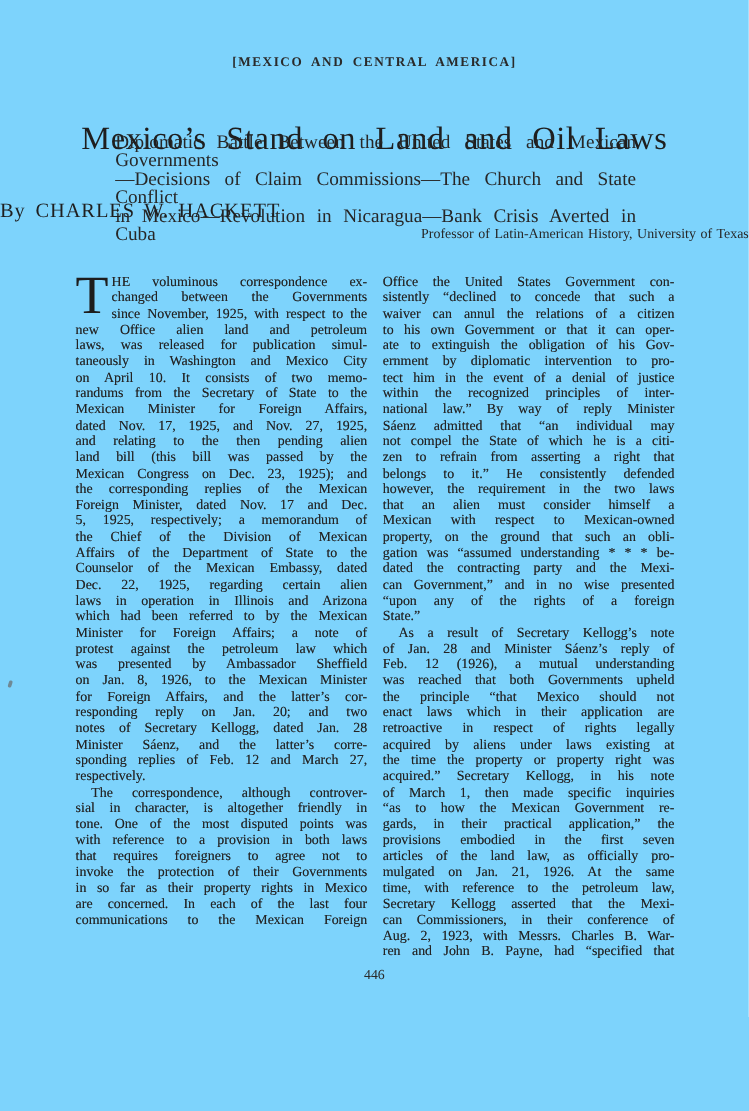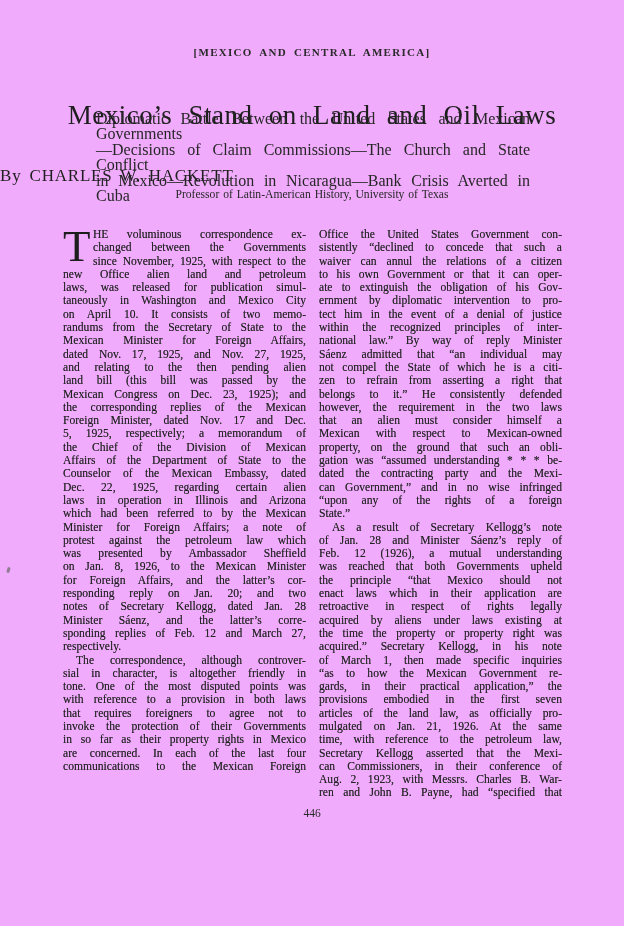--- a/index.html
+++ b/index.html
@@ -7,21 +7,21 @@
   body {
     background: #ffffff;
     font-family: "Liberation Serif", "DejaVu Serif", serif;
     color: #222222;
     overflow: hidden;
   }
   .page {
     position: relative;
     width: 624px;
     height: 926px;
-    background: #f0abfc;
+    background: #7dd3fc;
   }
   .kicker {
     position: absolute;
     top: 46px; left: 0; right: 0;
     text-align: center;
     font-size: 11px;
     font-weight: 700;
     letter-spacing: 1.3px;
     word-spacing: 3px;
     color: #2a2a2a;
@@ -52,21 +52,21 @@
     top: 166px; left: 0; right: 0;
     text-align: left;
     font-size: 17px;
     letter-spacing: 0.8px;
     word-spacing: 3px;
     color: #1f1f1f;
   }
   .affiliation {
     position: absolute;
     top: 188px; left: 0; right: 0;
-    text-align: center;
+    text-align: right;
     font-size: 11.6px;
     word-spacing: 1px;
     color: #272727;
   }
   .columns {
     position: absolute;
     top: 228px; left: 63px;
     width: 499px;
     display: flex;
     gap: 13px;
@@ -188,21 +188,21 @@
           <div class="line">Sáenz admitted that “an individual may</div>
           <div class="line">not compel the State of which he is a citi-</div>
           <div class="line">zen to refrain from asserting a right that</div>
           <div class="line">belongs to it.”  He consistently defended</div>
           <div class="line">however, the requirement in the two laws</div>
           <div class="line">that an alien must consider himself a</div>
           <div class="line">Mexican with respect to Mexican-owned</div>
           <div class="line">property, on the ground that such an obli-</div>
           <div class="line">gation was “assumed understanding * * * be-</div>
           <div class="line">dated the contracting party and the Mexi-</div>
-          <div class="line">can Government,” and in no wise infringed</div>
+          <div class="line">can Government,” and in no wise presented</div>
           <div class="line">“upon any of the rights of a foreign</div>
           <div class="line plast">State.”</div>
         </div>
         <div class="para indent">
           <div class="line">As a result of Secretary Kellogg’s note</div>
           <div class="line">of Jan. 28 and Minister Sáenz’s reply of</div>
           <div class="line">Feb. 12 (1926), a mutual understanding</div>
           <div class="line">was reached that both Governments upheld</div>
           <div class="line">the principle “that Mexico should not</div>
           <div class="line">enact laws which in their application are</div>

